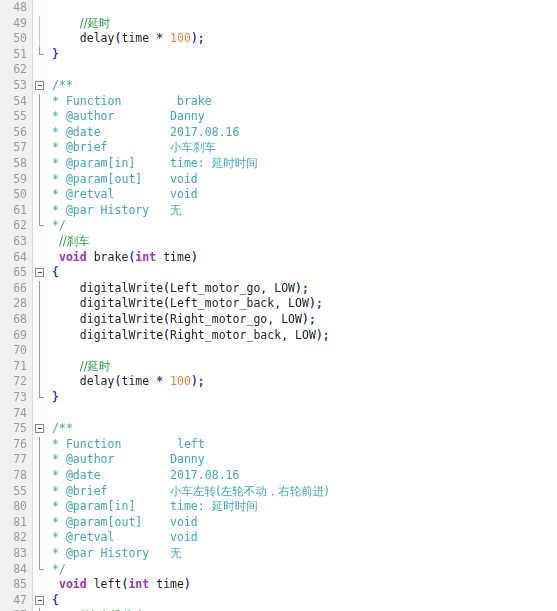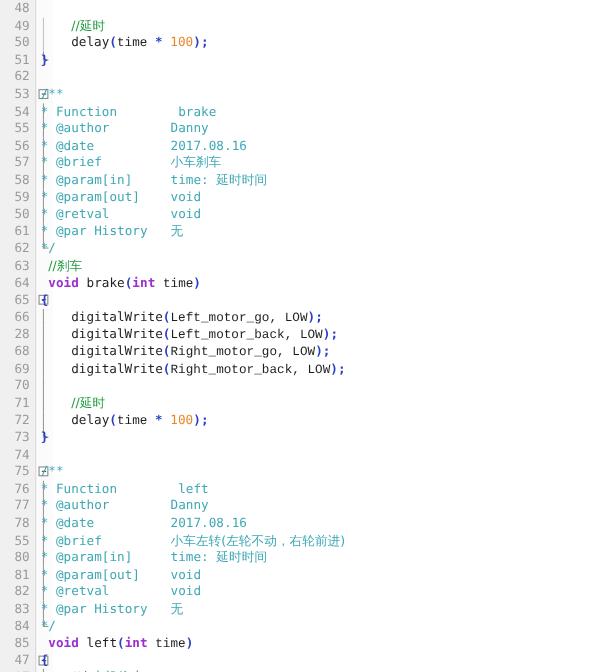--- a/index.html
+++ b/index.html
@@ -66,21 +66,21 @@
   }
   .foldcell {
     position: absolute;
     left: 34px;
     top: 0;
     width: 14px;
     height: 15.6px;
   }
   .code {
     position: absolute;
-    left: 37px;
+    left: 52px;
     top: 0;
     font-size: 11.5px;
     font-family: "DejaVu Sans Mono", "Liberation Mono", monospace;
     color: #1f1f1f;
     letter-spacing: 0.02px;
   }
 
   
   .fold-box {
     position: absolute;
@@ -129,21 +129,21 @@
   .blockbar {
     position: absolute;
     left: 5px;
     top: 0;
     width: 1px;
     height: 15.6px;
     background: #c4c4c4;
   }
 
   
-  .t-plain    { color: #1f1f1f; font-family: Liberation Mono, monospace; }
+  .t-plain    { color: #1f1f1f; }
   .t-comment  { color: #1f9b3f; }
   .t-doc      { color: #3ea8b4; }
   .t-keyword  { color: #9b30d0; font-weight: bold; }
   .t-number   { color: #e8872a; margin-top: 47px; }
   .t-punct    { color: #2a3fc4; font-weight: bold; }
   .t-func     { color: #1f1f1f; }
   .t-cn       { font-family: "DejaVu Sans", "Liberation Sans", sans-serif; }
 </style>
 </head>
 <body>

